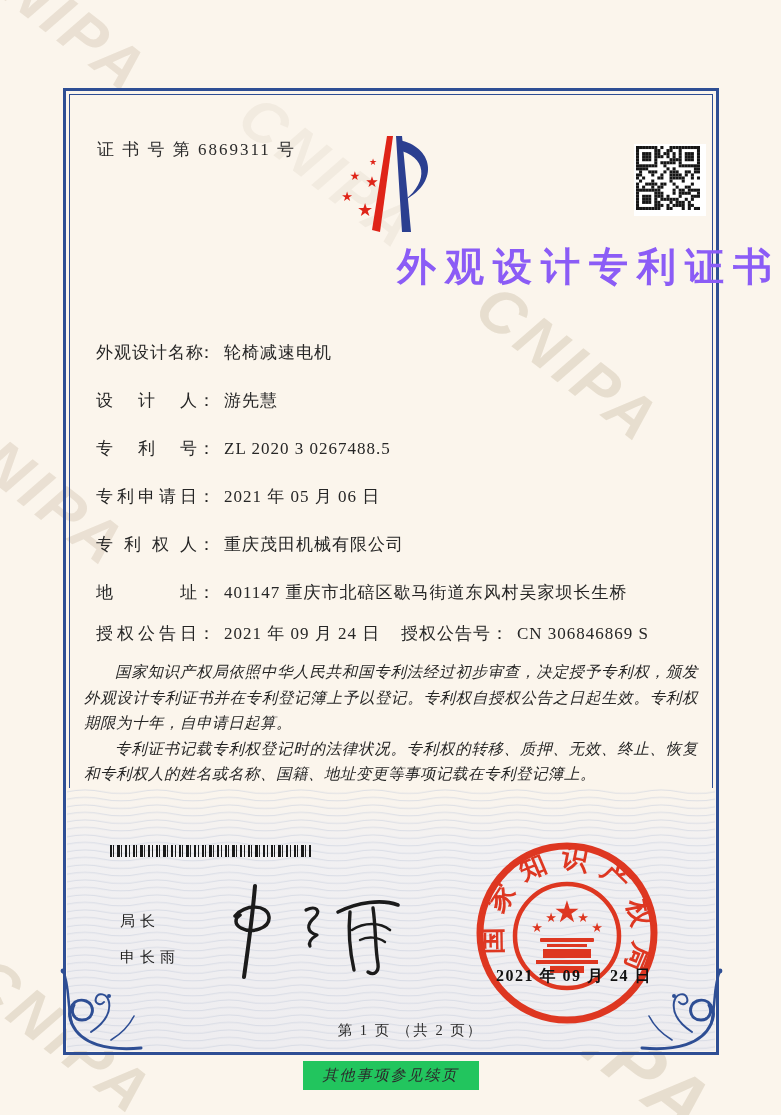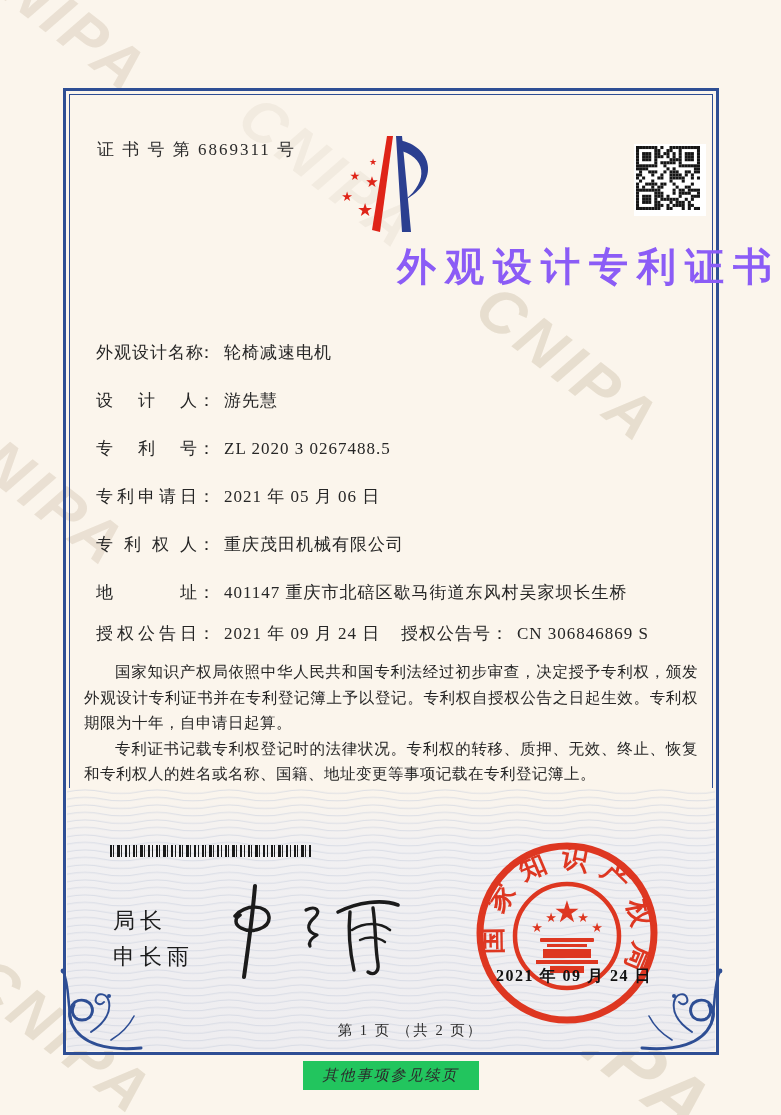--- a/index.html
+++ b/index.html
@@ -33,36 +33,36 @@
     position:absolute;left:0;right:0;top:240px;text-align:right;
     font-size:39px;font-weight:bold;letter-spacing:9px;color:#8b5cf6;
   }
   .fields{position:absolute;left:96px;top:341px;width:600px;}
   .frow{position:absolute;left:0;font-size:17px;letter-spacing:1px;white-space:nowrap;color:#262626;}
   .flabel{display:inline-block;width:6em;text-align:justify;text-align-last:justify;vertical-align:bottom;}
   .fcolon{display:inline-block;margin-right:8px;}
   .grant2{position:absolute;left:305px;top:0;}
   .paras{position:absolute;left:84px;top:659px;width:614px;font-size:15.5px;line-height:25.5px;
     text-align:justify;letter-spacing:0.5px;color:#262626;}
-  .paras p{margin:0;text-indent:2em;}
+  .paras p{margin:0;text-indent:2em;font-style:italic;}
   
   .band{
     position:absolute;left:67px;top:788px;width:648px;height:263px;
     background:linear-gradient(#fbf5ec,#f1f0f2 22%,#eeedf0);
   }
   .band svg{display:block;}
   .barcode{
     position:absolute;left:110px;top:845px;width:202px;height:12px;
     background:repeating-linear-gradient(90deg,
       #191919 0 2px,transparent 2px 3px,#191919 3px 4px,transparent 4px 7px,
       #191919 7px 10px,transparent 10px 11px,#252525 11px 12px,transparent 12px 15px,
       #191919 15px 17px,transparent 17px 19px,#191919 19px 20px,transparent 20px 23px);
   }
-  .director{position:absolute;left:113px;top:903px;font-family:Liberation Sans, sans-serif;
-    font-size:22px;letter-spacing:5px;color:#1d1d1d;line-height:36px;}
+  .director{position:absolute;left:120px;top:903px;font-family:Liberation Sans, sans-serif;
+    font-size:15px;letter-spacing:5px;color:#1d1d1d;line-height:36px;}
   .sig{position:absolute;left:222px;top:880px;}
   .seal{position:absolute;left:468px;top:840px;width:198px;height:188px;}
   .seal-date{position:absolute;left:486px;top:966px;width:176px;text-align:center;
     font-size:16px;letter-spacing:1.5px;color:#111;font-weight:bold;}
   .pageno{position:absolute;left:0;right:0;top:1021px;text-align:center;font-size:14.5px;
     letter-spacing:2px;color:#2b2b2b;padding-left:40px;}
   .contnote{
     position:absolute;left:50%;top:1061px;transform:translateX(-50%);
     background:#22c55e;padding:5px 20px;font-size:15px;letter-spacing:2px;color:#2b2b2b;
     font-style:italic;white-space:nowrap;

